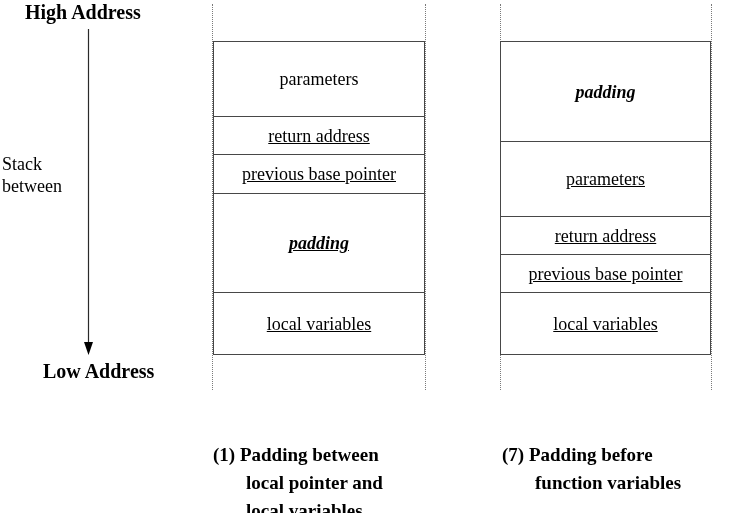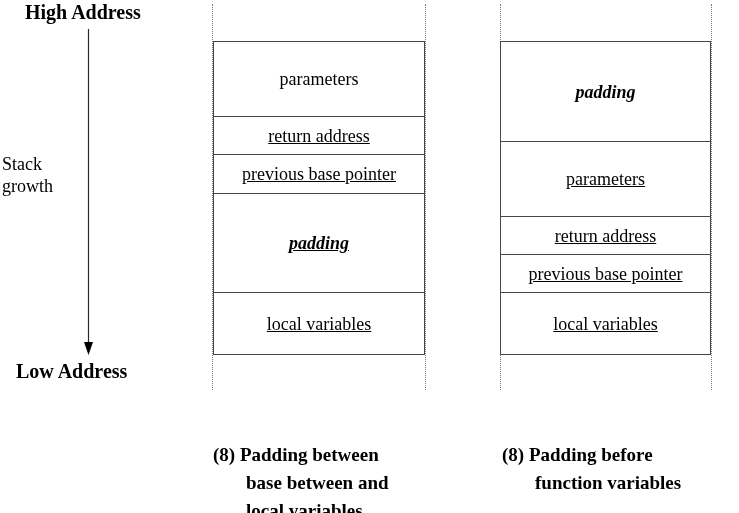--- a/index.html
+++ b/index.html
@@ -62,24 +62,24 @@
 </style>
 </head>
 <body>
 
 <div class="canvas">
 
   <div class="side-label bold" style="left:25px; top:1px;">High Address</div>
 
   <div class="side-label stack-growth-label" style="left:2px; top:153px;">
     <div>Stack</div>
-    <div>growth</div>
+    <div>between</div>
   </div>
 
-  <div class="side-label bold" style="left:16px; top:360px;">Low Address</div>
+  <div class="side-label bold" style="left:43px; top:360px;">Low Address</div>
 
   <svg class="arrow-svg" style="left:82px; top:29px;" width="13" height="326" xmlns="http://www.w3.org/2000/svg">
     <line x1="6.5" y1="0" x2="6.5" y2="315" stroke="#2a2a2a" stroke-width="1.2"></line>
     <polygon points="2,313 11,313 6.5,326" fill="#000000"></polygon>
   </svg>
 
   <div class="dotted-line" style="left:212px;"></div>
   <div class="dotted-line" style="left:425px;"></div>
   <div class="dotted-line" style="left:500px;"></div>
   <div class="dotted-line" style="left:711px;"></div>
@@ -94,23 +94,23 @@
 
   <div class="stack" style="left:500px; width:211px;">
       <div class="stack-row emphasis" style="height: 99px;">padding</div>
       <div class="stack-row" style="height: 75px;">parameters</div>
       <div class="stack-row" style="height: 38px;">return address</div>
       <div class="stack-row" style="height: 38px;">previous base pointer</div>
       <div class="stack-row" style="height: 62px;">local variables</div>
     </div>
 
   <div class="caption" style="left:213px; top:441px;">
-      <div class="caption-line">(8) Padding between</div>
-      <div class="caption-line indented">base between and</div>
+      <div class="caption-line">(1) Padding between</div>
+      <div class="caption-line indented">local pointer and</div>
       <div class="caption-line indented">local variables</div>
     </div>
 
   <div class="caption" style="left:502px; top:441px;">
-      <div class="caption-line">(8) Padding before</div>
+      <div class="caption-line">(7) Padding before</div>
       <div class="caption-line indented">function variables</div>
     </div>
 
 </div>
 
 </body></html>

